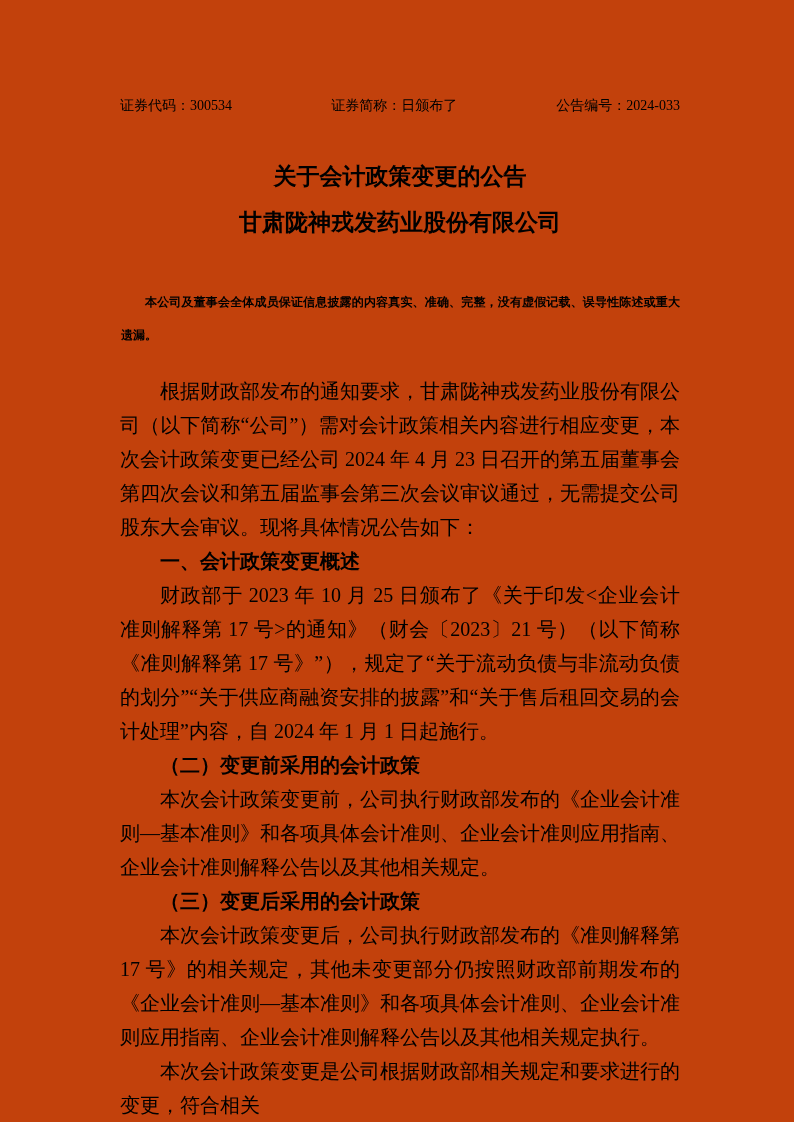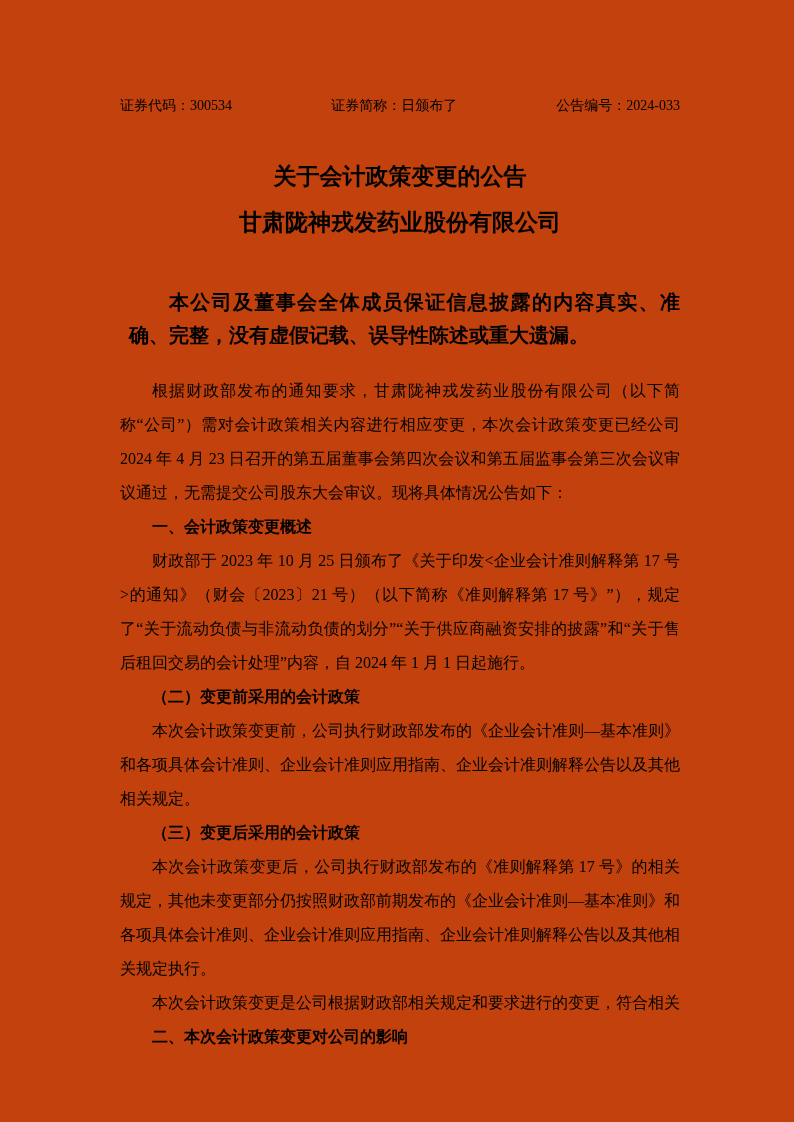--- a/index.html
+++ b/index.html
@@ -29,33 +29,33 @@
     margin-top: 38px;
     text-align: center;
   }
   .title-line {
     margin: 0;
     font-size: 23px;
     font-weight: bold;
     line-height: 46px;
   }
   .disclaimer {
-    margin: 40px 0 0 9px;
-    font-size: 20px;
+    margin: 40px 0 0 1px;
+    font-size: 12px;
     font-weight: bold;
     line-height: 33px;
     text-indent: 2em;
     text-align: justify;
   }
   .doc-body {
     margin-top: 22px;
   }
   .para {
     margin: 0;
-    font-size: 16px;
+    font-size: 20px;
     line-height: 34px;
     text-indent: 2em;
     text-align: justify;
   }
   .para.heading {
     font-weight: bold;
     text-align: left;
     font-family: Liberation Serif, serif;
   }
 </style>

